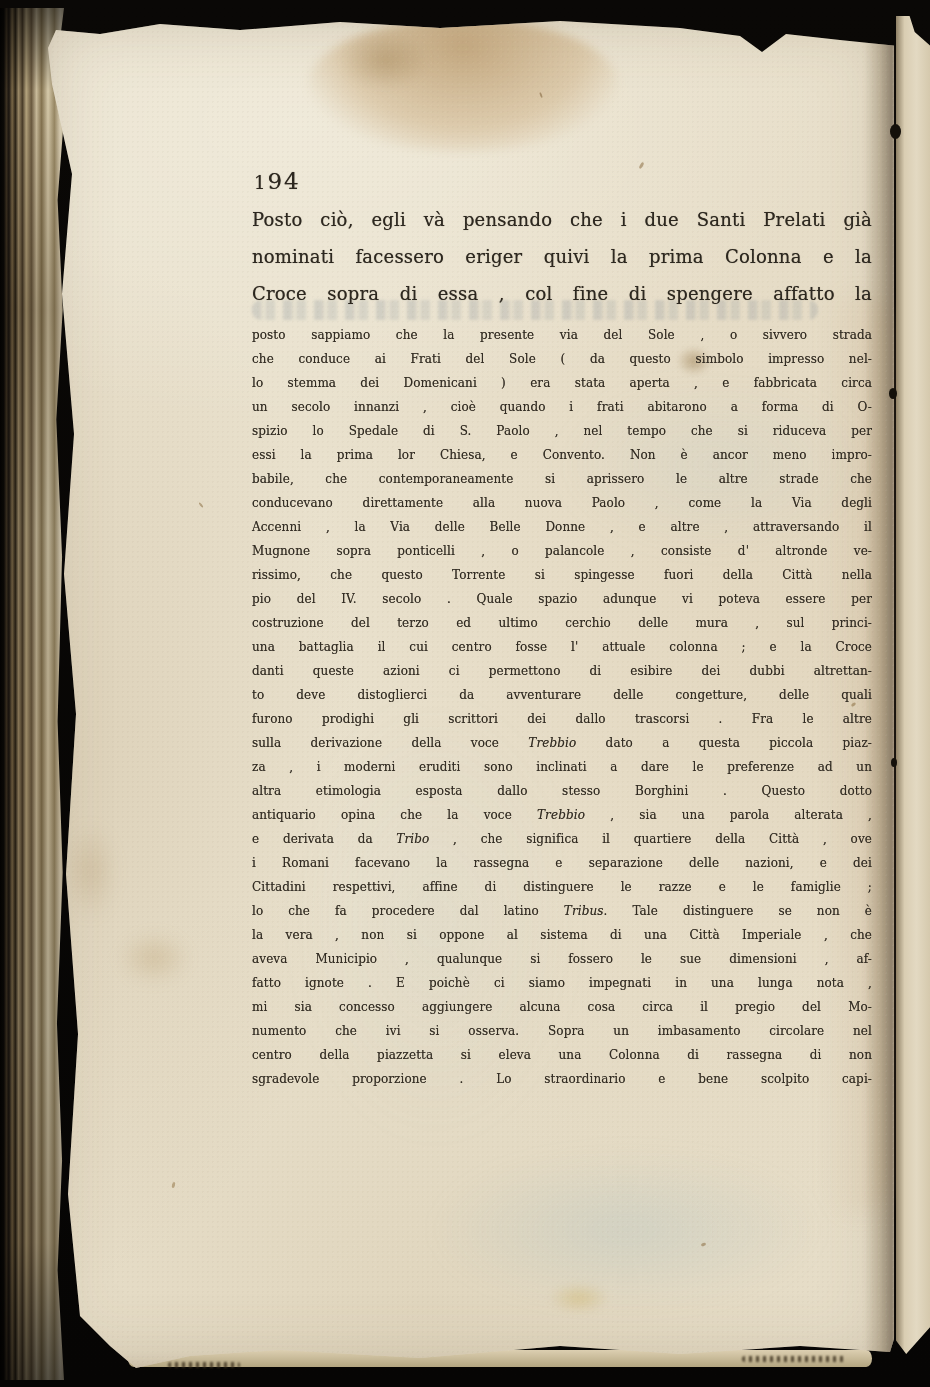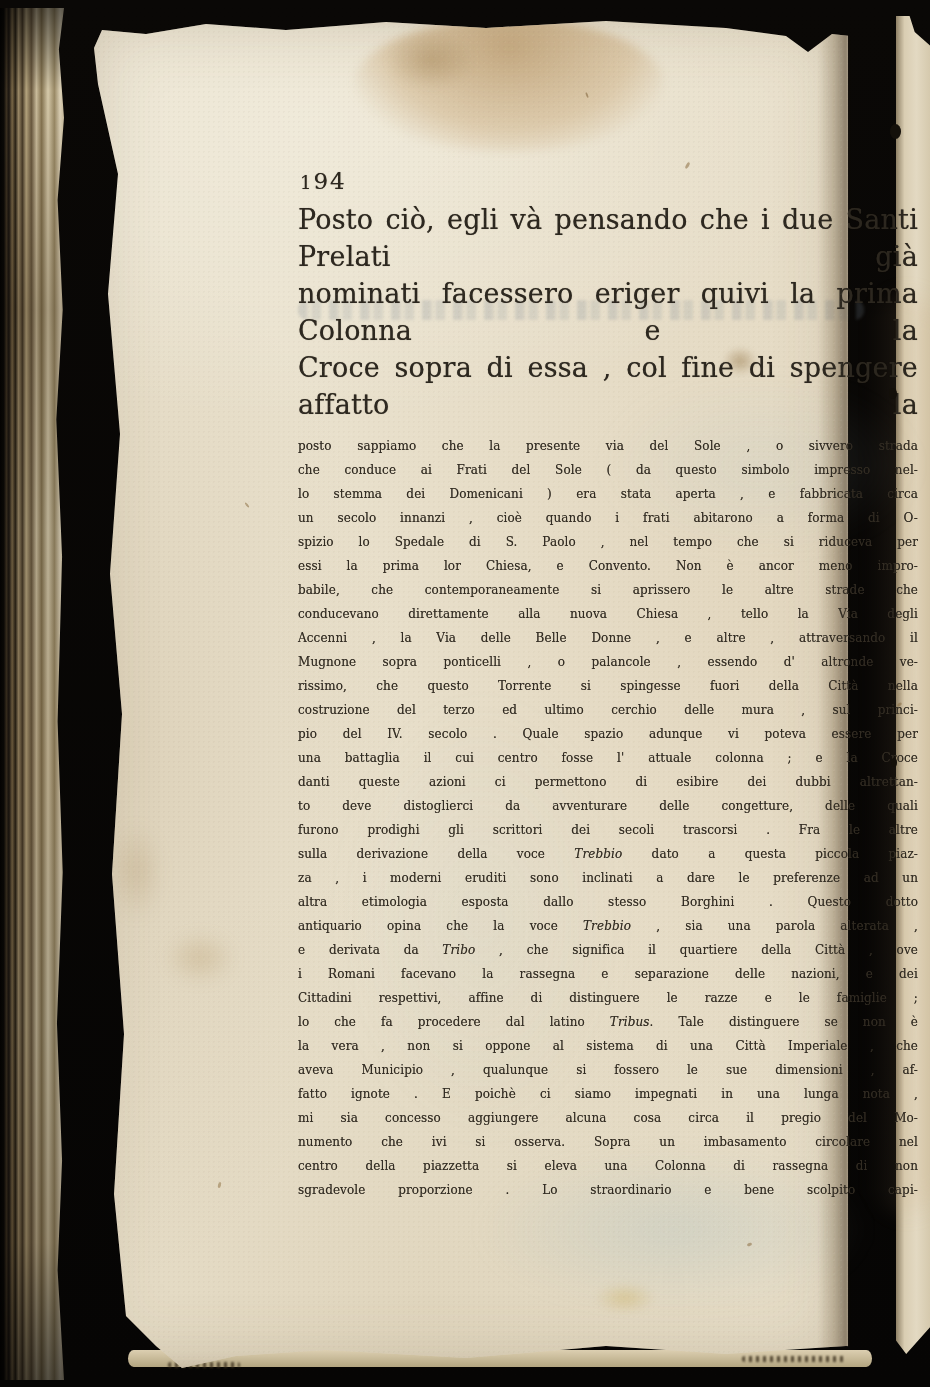--- a/index.html
+++ b/index.html
@@ -36,35 +36,34 @@
   .edge-marks{
     position:absolute;z-index:2;height:6px;
     background:repeating-linear-gradient(90deg, rgba(55,44,26,.8) 0 3px, transparent 3px 7px);
     filter:blur(.8px);border-radius:3px;
   }
   .edge-marks.right{left:742px;top:1356px;width:104px;}
   .edge-marks.left{left:168px;top:1362px;width:72px;}
 
   
   .page{
-    position:absolute;left:40px;top:14px;width:762px;height:1354px;z-index:2;
+    position:absolute;left:40px;top:14px;width:854px;height:1354px;z-index:2;
     background-color:#e9e1cd;
     background-image:
       radial-gradient(ellipse 900px 500px at 30% 8%, rgba(255,255,248,.30), transparent 60%),
       radial-gradient(ellipse 700px 900px at 88% 45%, rgba(212,192,160,.30), transparent 70%),
       radial-gradient(ellipse 900px 600px at 45% 95%, rgba(208,193,162,.35), transparent 70%),
       radial-gradient(ellipse 400px 700px at 2% 55%, rgba(190,170,135,.30), transparent 75%);
     box-shadow:inset 0 0 70px rgba(110,90,60,.28), inset 0 0 14px rgba(90,70,45,.22);
     clip-path:polygon(
       8px 34px,16px 16px,60px 20px,120px 10px,200px 16px,300px 8px,400px 14px,520px 7px,
       640px 14px,700px 22px,722px 38px,746px 20px,800px 26px,858px 32px,
       858px 1312px,850px 1338px,760px 1332px,640px 1340px,520px 1332px,380px 1344px,
       240px 1336px,150px 1342px,96px 1354px,70px 1332px,
       40px 1302px,28px 1180px,38px 1020px,26px 860px,36px 700px,24px 560px,34px 420px,22px 280px,32px 160px,12px 70px);
-    margin-left:46px;
   }
 
   
   .stain{position:absolute;border-radius:50%;}
   .stain-top{
     left:268px;top:4px;width:310px;height:134px;
     background:radial-gradient(ellipse at 50% 22%, rgba(168,126,70,.58), rgba(190,150,95,.34) 55%, transparent 78%);
     filter:blur(5px);
   }
   .stain-top2{
@@ -136,21 +135,21 @@
   .h3{left:891px;top:758px;width:6px;height:9px;}
 
   
   .textblock{position:absolute;left:212px;top:154px;width:620px;z-index:5;color:#2c271f;}
   .page-number{
     font-size:23px;letter-spacing:2px;margin:0 0 7px 2px;
     text-shadow:0 0 .7px rgba(45,38,28,.7);
   }
   .page-number::first-letter{font-size:78%;}
   .main-par .line{
-    font-size:27px;line-height:37px;white-space:nowrap;
+    font-size:18px;line-height:37px;white-space:nowrap;
     text-align:justify;text-align-last:justify;word-spacing:2.5px;letter-spacing:.2px;
     text-shadow:0 0 .7px rgba(45,38,28,.65);white-space:normal;
   }
   .footnote{margin-top:11px;}
   .footnote .line{
     font-size:12px;line-height:24px;
     text-align:justify;text-align-last:justify;word-spacing:1.6px;letter-spacing:.1px;
     color:#322c23;text-shadow:0 0 .6px rgba(50,44,33,.6);
   }
   .it{font-style:italic;}
@@ -196,30 +195,30 @@
           <div class="line"><span>Croce sopra di essa , col fine di spengere affatto la</span></div>
         </div>
       <div class="footnote">
           <div class="line"><span>posto sappiamo che la presente via del Sole , o sivvero strada</span></div>
           <div class="line"><span>che conduce ai Frati del Sole ( da questo simbolo impresso nel-</span></div>
           <div class="line"><span>lo stemma dei Domenicani ) era stata aperta , e fabbricata circa</span></div>
           <div class="line"><span>un secolo innanzi , cioè quando i frati abitarono a forma di O-</span></div>
           <div class="line"><span>spizio lo Spedale di S. Paolo , nel tempo che si riduceva per</span></div>
           <div class="line"><span>essi la prima lor Chiesa, e Convento. Non è ancor meno impro-</span></div>
           <div class="line"><span>babile, che contemporaneamente si aprissero le altre strade che</span></div>
-          <div class="line"><span>conducevano direttamente alla nuova Chiesa , tello la Via degli</span></div>
+          <div class="line"><span>conducevano direttamente alla nuova Paolo , come la Via degli</span></div>
           <div class="line"><span>Accenni , la Via delle Belle Donne , e altre , attraversando il</span></div>
-          <div class="line"><span>Mugnone sopra ponticelli , o palancole , essendo d' altronde ve-</span></div>
+          <div class="line"><span>Mugnone sopra ponticelli , o palancole , consiste d' altronde ve-</span></div>
           <div class="line"><span>rissimo, che questo Torrente si spingesse fuori della Città nella</span></div>
+          <div class="line"><span>pio del IV. secolo . Quale  spazio adunque vi poteva essere per</span></div>
           <div class="line"><span>costruzione del terzo ed ultimo cerchio delle mura , sul princi-</span></div>
-          <div class="line"><span>pio del IV. secolo . Quale  spazio adunque vi poteva essere per</span></div>
           <div class="line"><span>una battaglia il cui centro  fosse l' attuale colonna ; e la Croce</span></div>
           <div class="line"><span>danti queste azioni ci permettono di esibire dei dubbi altrettan-</span></div>
           <div class="line"><span>to deve distoglierci da avventurare delle congetture, delle quali</span></div>
-          <div class="line"><span>furono prodighi gli scrittori dei secoli trascorsi . Fra le altre</span></div>
+          <div class="line"><span>furono prodighi gli scrittori dei dallo trascorsi . Fra le altre</span></div>
           <div class="line"><span>sulla derivazione della voce </span><span class="it">Trebbio</span><span> dato a questa piccola piaz-</span></div>
           <div class="line"><span>za , i moderni eruditi sono inclinati a dare le preferenze ad un</span></div>
           <div class="line"><span>altra etimologia esposta dallo stesso Borghini . Questo dotto</span></div>
           <div class="line"><span>antiquario opina che la voce </span><span class="it">Trebbio</span><span> , sia una parola alterata ,</span></div>
           <div class="line"><span>e derivata da </span><span class="it">Tribo</span><span> , che significa il quartiere della Città , ove</span></div>
           <div class="line"><span>i Romani facevano la rassegna e separazione delle nazioni, e dei</span></div>
           <div class="line"><span>Cittadini respettivi, affine di distinguere le razze e le famiglie ;</span></div>
           <div class="line"><span>lo che fa procedere dal latino </span><span class="it">Tribus</span><span>. Tale distinguere se non è</span></div>
           <div class="line"><span>la vera , non si oppone al sistema di una Città Imperiale , che</span></div>
           <div class="line"><span>aveva Municipio , qualunque si fossero le sue dimensioni , af-</span></div>

